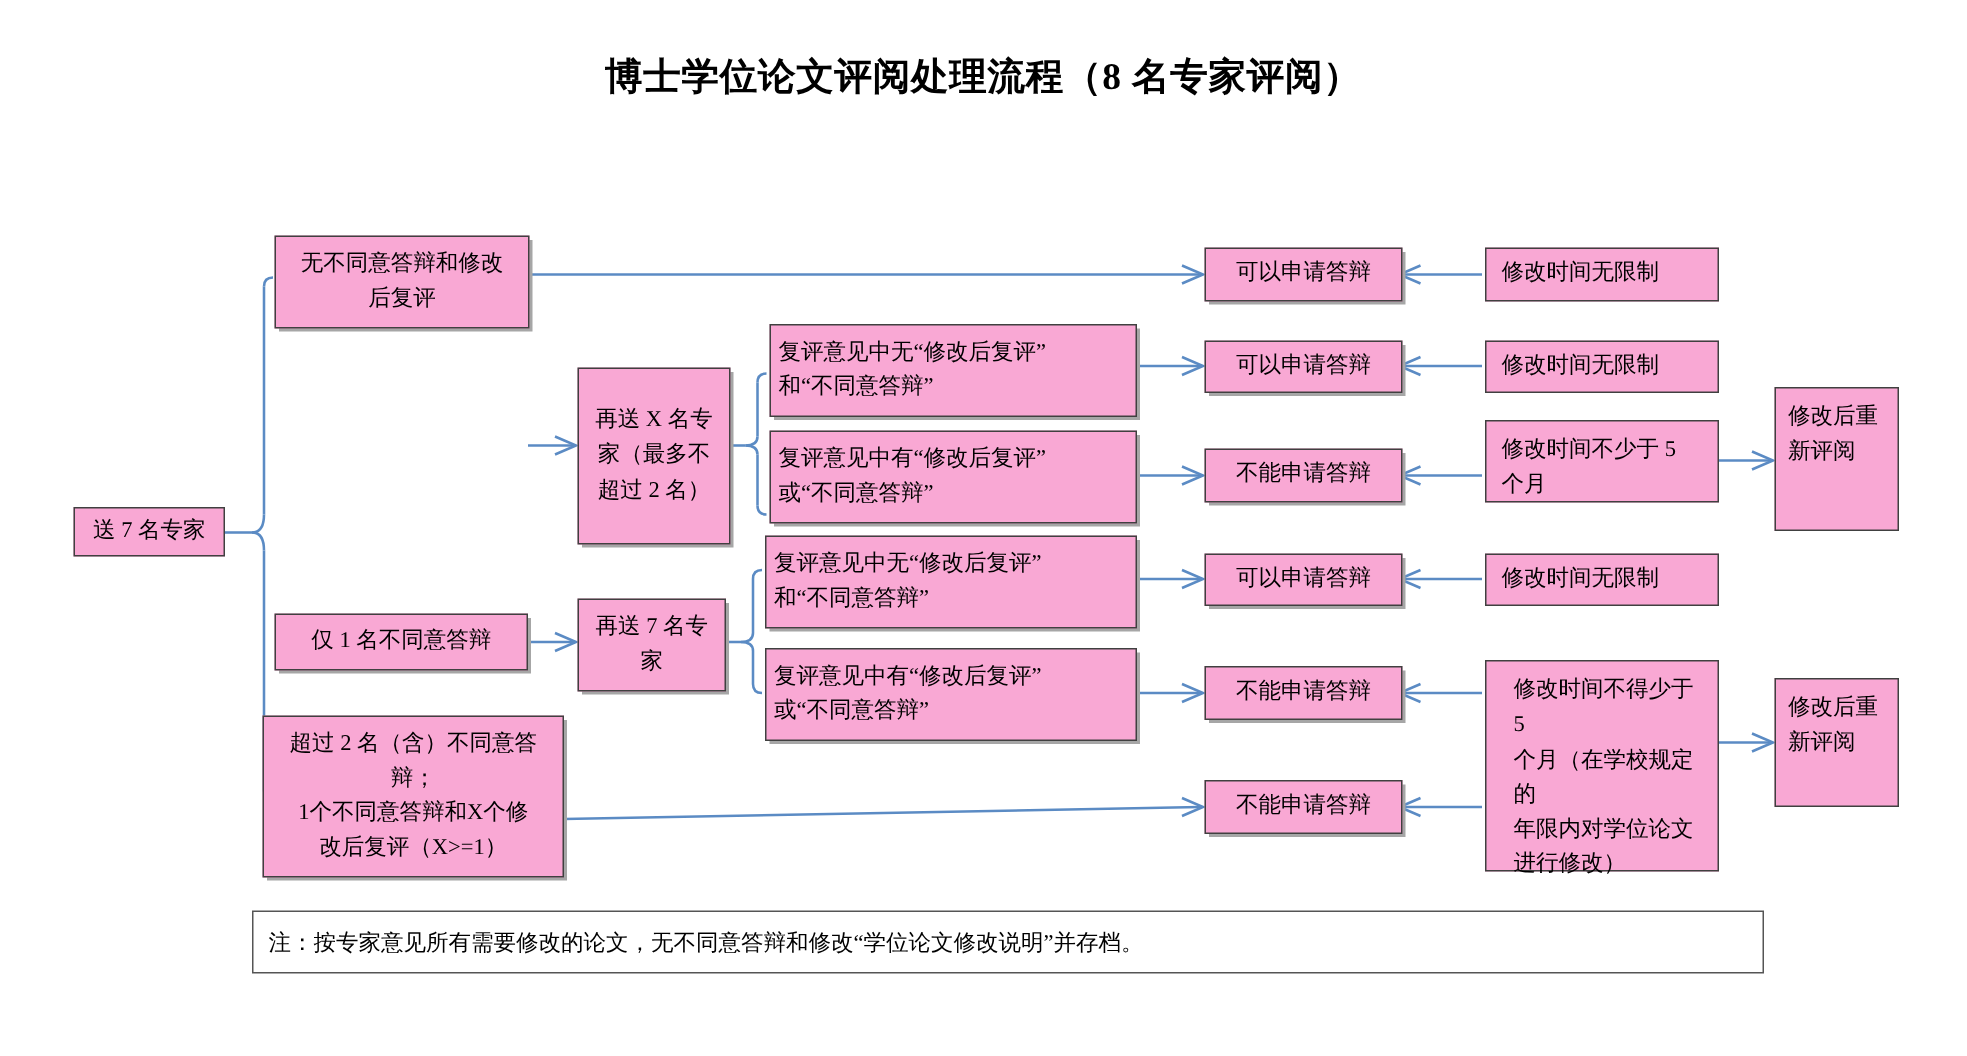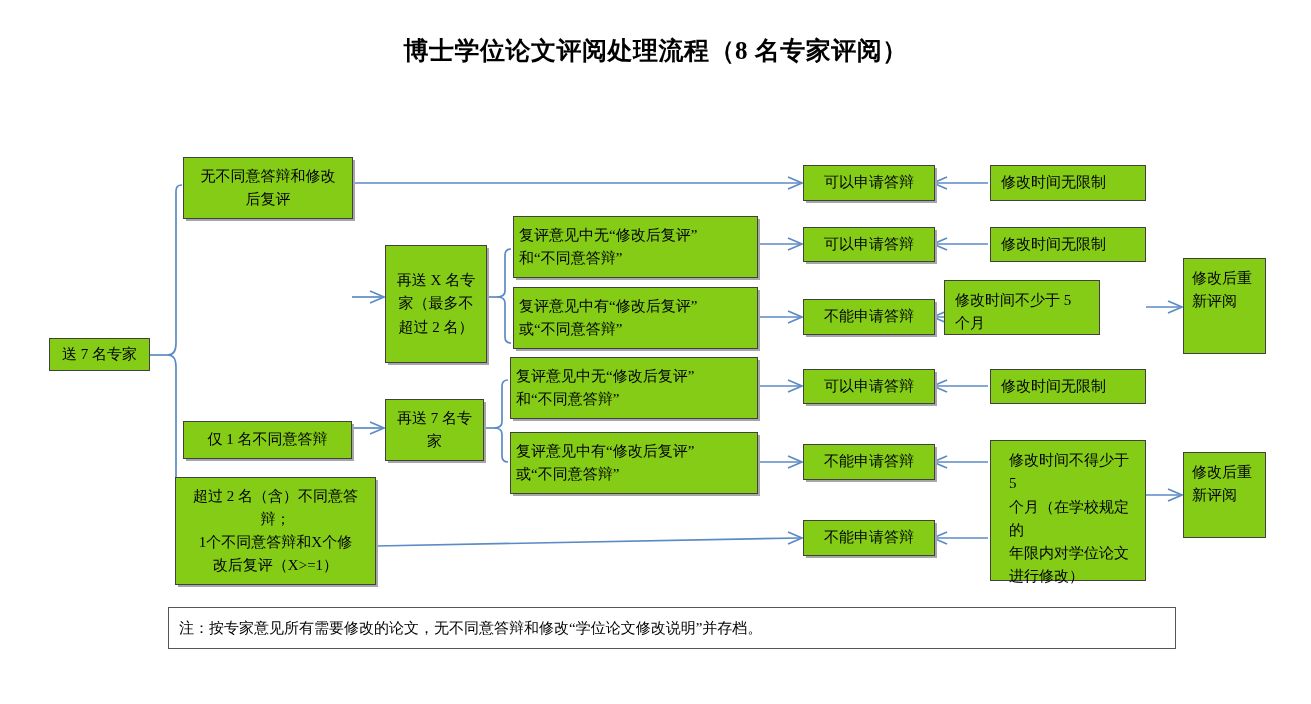--- a/index.html
+++ b/index.html
@@ -27,21 +27,21 @@
     font-size: 25px;
     font-weight: bold;
     letter-spacing: 0.5px;
     font-family: "Liberation Serif", "DejaVu Serif", serif;
     white-space: nowrap;
   }
   .node {
     position: absolute;
     box-sizing: border-box;
     border: 1.4px solid #404040;
-    background: #84cc16;
+    background: #f9a8d4;
     display: flex;
     align-items: center;
     justify-content: center;
     text-align: center;
     font-size: 15px;
     line-height: 1.55;
     font-family: "Liberation Serif", "DejaVu Serif", serif;
     color: #000000;
     padding: 2px 5px;
     z-index: 3;
@@ -188,21 +188,21 @@
   <div class="node" style="left:49px; top:338px; width:101px; height:33px;">
     <span class="txt">送 7 名专家</span>
   </div>
 
   <div class="node shadowed" style="left:183px; top:157px; width:170px; height:62px;">
     <span class="txt">无不同意答辩和修改
 后复评</span>
   </div>
 
 
-  <div class="node shadowed" style="left:183px; top:409px; width:169px; height:38px;margin-top:12px;">
+  <div class="node shadowed" style="left:183px; top:409px; width:169px; height:38px;">
     <span class="txt">仅 1 名不同意答辩</span>
   </div>
 
   <div class="node shadowed" style="left:175px; top:477px; width:201px; height:108px;">
     <span class="txt">超过 2 名（含）不同意答
 辩；
 1个不同意答辩和X个修
 改后复评（X&gt;=1）</span>
   </div>
 
@@ -262,21 +262,21 @@
   </div>
 
   <div class="node align-left" style="left:990px; top:165px; width:156px; height:36px; padding-left:10px;">
     <span class="txt">修改时间无限制</span>
   </div>
 
   <div class="node align-left" style="left:990px; top:227px; width:156px; height:35px; padding-left:10px;">
     <span class="txt">修改时间无限制</span>
   </div>
 
-  <div class="node align-top-left" style="left:944px; top:280px; width:156px; height:55px; padding-left:10px;">
+  <div class="node align-top-left" style="left:990px; top:280px; width:156px; height:55px; padding-left:10px;">
     <span class="txt">修改时间不少于 5
 个月</span>
   </div>
 
   <div class="node align-left" style="left:990px; top:369px; width:156px; height:35px; padding-left:10px;">
     <span class="txt">修改时间无限制</span>
   </div>
 
   <div class="node align-top-left" style="left:990px; top:440px; width:156px; height:141px; padding-left:18px;">
     <span class="txt">修改时间不得少于 5

